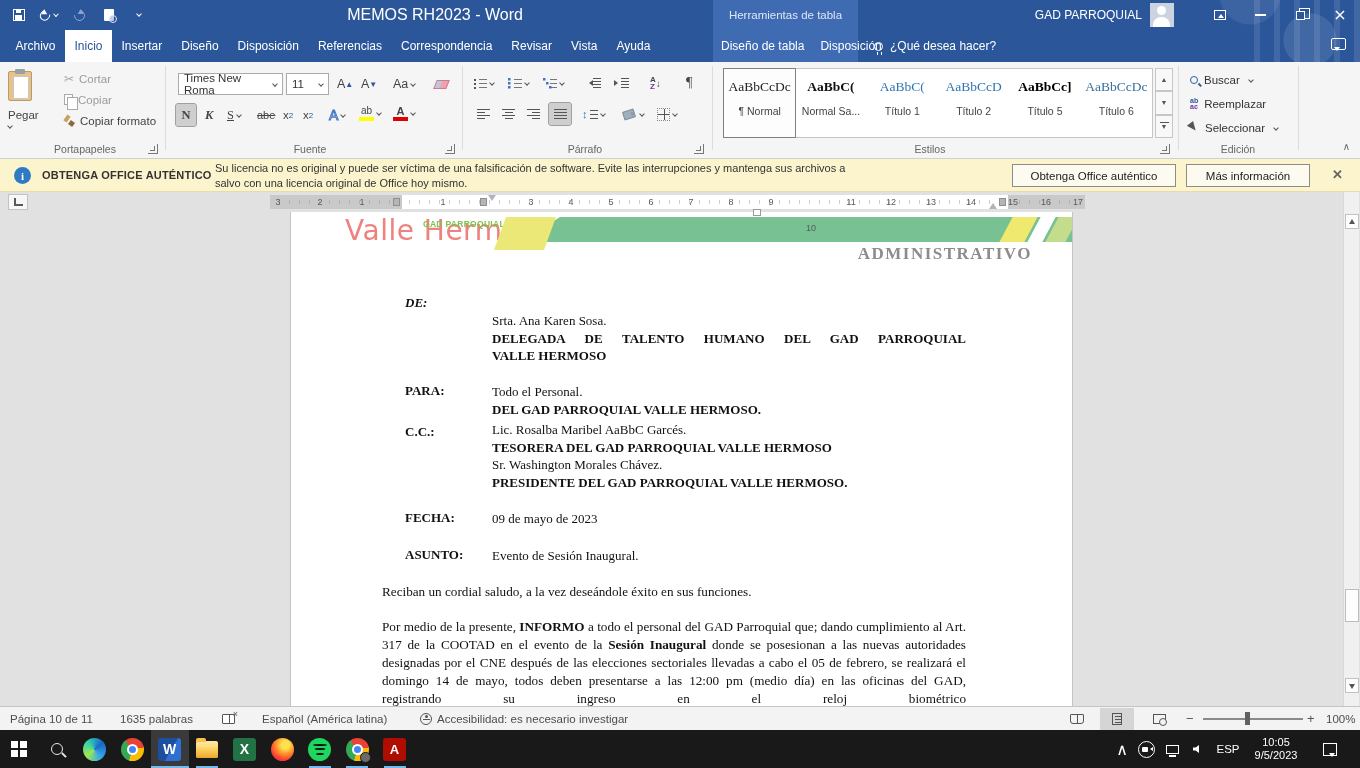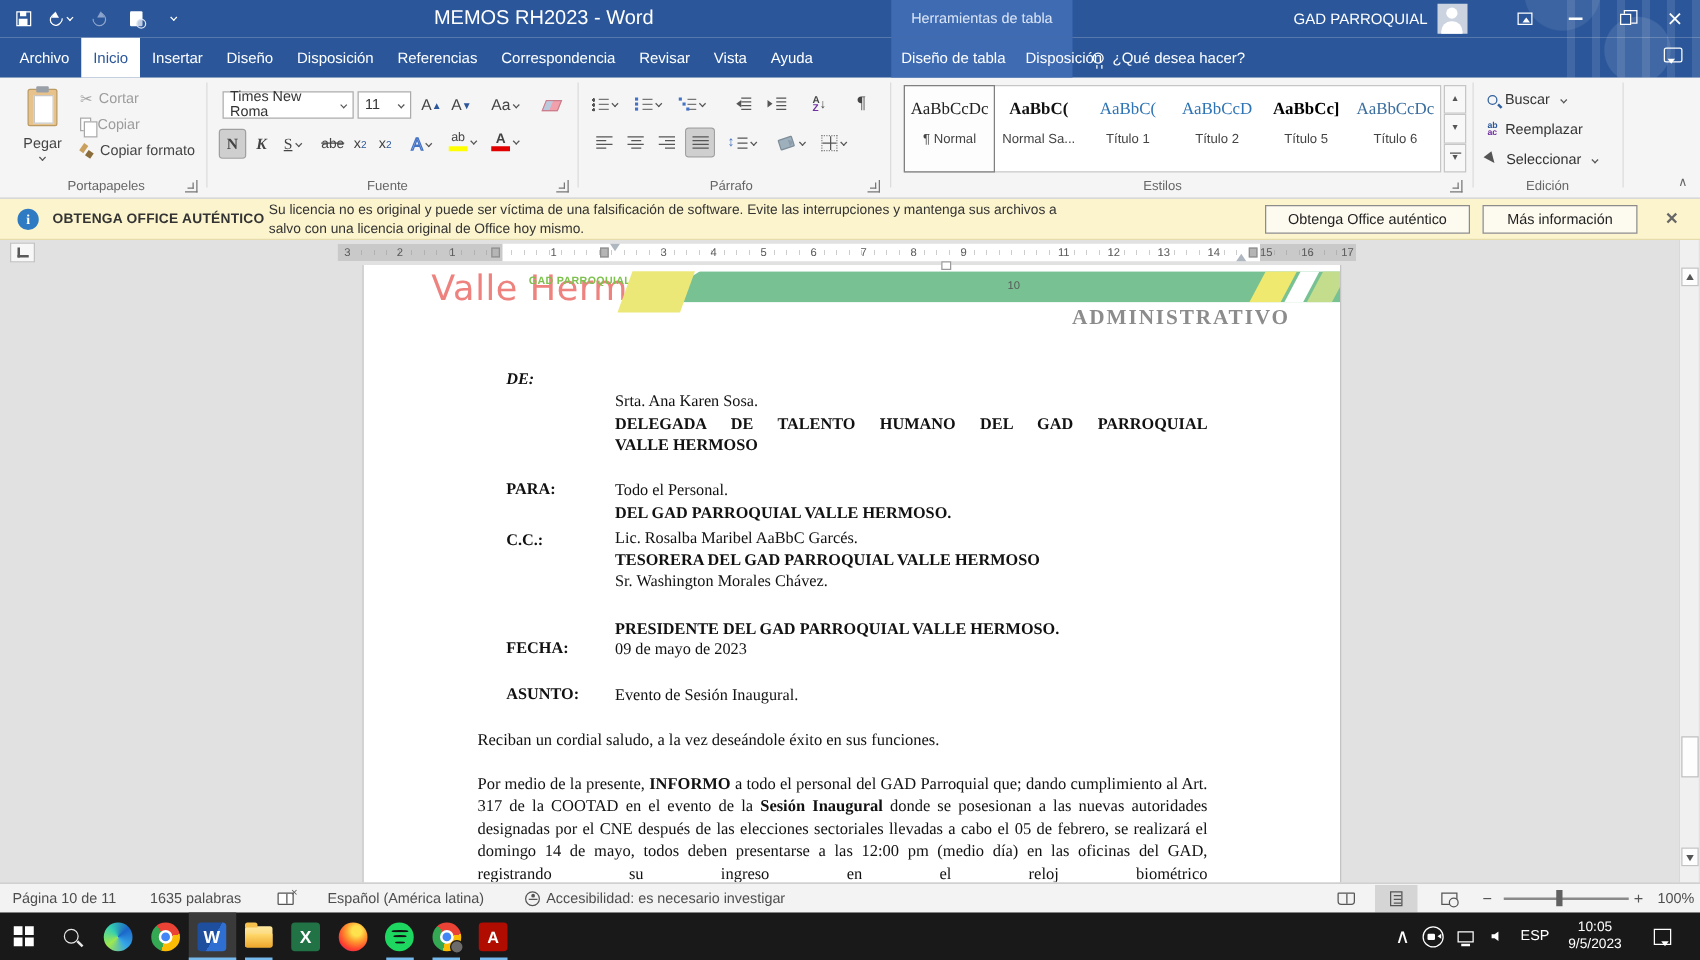--- a/index.html
+++ b/index.html
@@ -53,21 +53,21 @@
   .ic-comment{position:absolute;right:14px;top:8px;width:15px;height:12px;border:1.4px solid #fff;border-radius:2px}
   .ic-comment::after{content:"";position:absolute;left:2px;bottom:-5px;border:3px solid transparent;border-top:4px solid #fff}
   
   #ribbon{position:absolute;left:0;top:62px;width:1360px;height:97px;background:#f5f5f5;border-bottom:1px solid #cfcfcf;color:#444;z-index:25}
   .gsep{position:absolute;top:4px;bottom:8px;width:1px;background:#dcdcdc}
   .glabel{position:absolute;bottom:3px;font-size:10.5px;color:#666;text-align:center}
   .launcher{position:absolute;bottom:4px;width:10px;height:10px;border-right:1px solid #777;border-bottom:1px solid #777}
   .launcher::before{content:"";position:absolute;right:2px;bottom:2px;width:4px;height:4px;border-right:1px solid #777;border-bottom:1px solid #777}
   .rchev{display:inline-block;width:4px;height:4px;border-right:1.1px solid #555;border-bottom:1.1px solid #555;transform:rotate(45deg);vertical-align:middle;margin-left:3px}
   
-  .pastebtn{position:absolute;left:8px;top:5px;width:52px;height:84px;display:flex;flex-direction:column;align-items:center;font-size:11.5px;border-radius:2px}
+  .pastebtn{position:absolute;left:8px;top:5px;width:52px;height:84px;display:flex;flex-direction:column;font-size:11.5px;border-radius:2px}
   .ic-clipboard{width:24px;height:30px;background:#e8c28b;border:1px solid #bb9a64;border-radius:2px;position:relative;margin:4px 0 8px}
   .ic-clipboard::before{content:"";position:absolute;left:6px;top:-3px;width:10px;height:5px;background:#9aa0a8;border-radius:1px}
   .ic-clipboard::after{content:"";position:absolute;left:4px;top:4px;width:14px;height:21px;background:#fff;border:1px solid #c8c8c8}
   .clipcol{position:absolute;left:64px;top:6px;font-size:11.5px}
   .cliprow{height:21px;display:flex;align-items:center;gap:5px;white-space:nowrap}
   .dim{color:#9c9c9c}
   .ic-cut{font-family:"DejaVu Sans",sans-serif;font-size:12px;color:#a5a5a5}
   .ic-copy{width:9px;height:11px;border:1.2px solid #a9a9a9;background:#fff;position:relative}
   .ic-copy::before{content:"";position:absolute;left:2px;top:2px;width:9px;height:11px;border:1.2px solid #a9a9a9;background:#fff}
   .ic-brush{width:11px;height:12px;position:relative}
@@ -539,21 +539,21 @@
         <div class="fline" style="top: 100px;">Srta. Ana Karen Sosa.</div>
         <div class="fline b stretch" style="top: 117.5px;">DELEGADA DE TALENTO HUMANO DEL GAD PARROQUIAL</div>
         <div class="fline b" style="top: 135px;">VALLE HERMOSO</div>
         <div class="flabel" style="top: 171px;">PARA:</div>
         <div class="fline" style="top: 171px;">Todo el Personal.</div>
         <div class="fline b" style="top: 188.5px;">DEL GAD PARROQUIAL VALLE HERMOSO.</div>
         <div class="flabel" style="top: 212px;">C.C.:</div>
         <div class="fline" style="top: 209px;">Lic. Rosalba Maribel AaBbC Garcés.</div>
         <div class="fline b" style="top: 226.5px;">TESORERA DEL GAD PARROQUIAL VALLE HERMOSO</div>
         <div class="fline" style="top: 244px;">Sr. Washington Morales Chávez.</div>
-        <div class="fline b" style="top: 261.5px; margin-top: 20px;">PRESIDENTE DEL GAD PARROQUIAL VALLE HERMOSO.</div>
+        <div class="fline b" style="top: 261.5px;">PRESIDENTE DEL GAD PARROQUIAL VALLE HERMOSO.</div>
         <div class="flabel" style="top: 298px;">FECHA:</div>
         <div class="fline" style="top: 298px;">09 de mayo de 2023</div>
         <div class="flabel" style="top: 335px;">ASUNTO:</div>
         <div class="fline" style="top: 335px;">Evento de Sesión Inaugural.</div>
       </div>
     <div class="para1">Reciban un cordial saludo, a la vez deseándole éxito en sus funciones.</div>
     <div class="para2" id="para2"><span>Por medio de la presente, </span><b>INFORMO</b><span> a todo el personal del GAD Parroquial que; dando cumplimiento al Art. 317 de la COOTAD en el  evento de la </span><b>Sesión Inaugural</b><span> donde se posesionan  a las nuevas autoridades designadas por el CNE después de las elecciones sectoriales llevadas a cabo el 05 de febrero, se realizará el domingo 14 de mayo, todos deben presentarse a las 12:00 pm (medio día) en las oficinas del GAD, registrando su ingreso en el reloj biométrico</span></div>
   </div>
 </div>
 <div id="vscroll">

